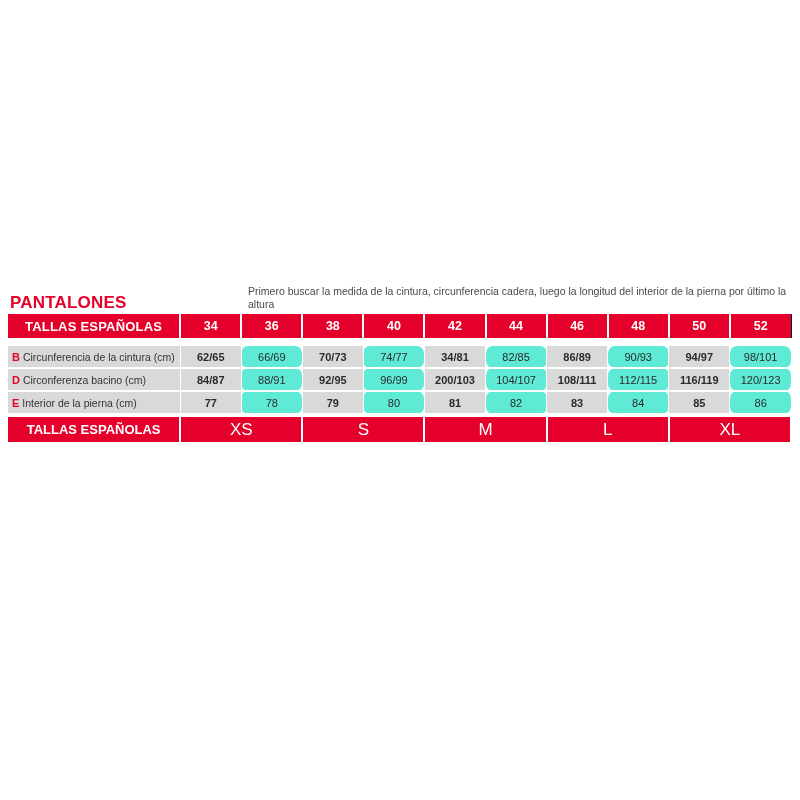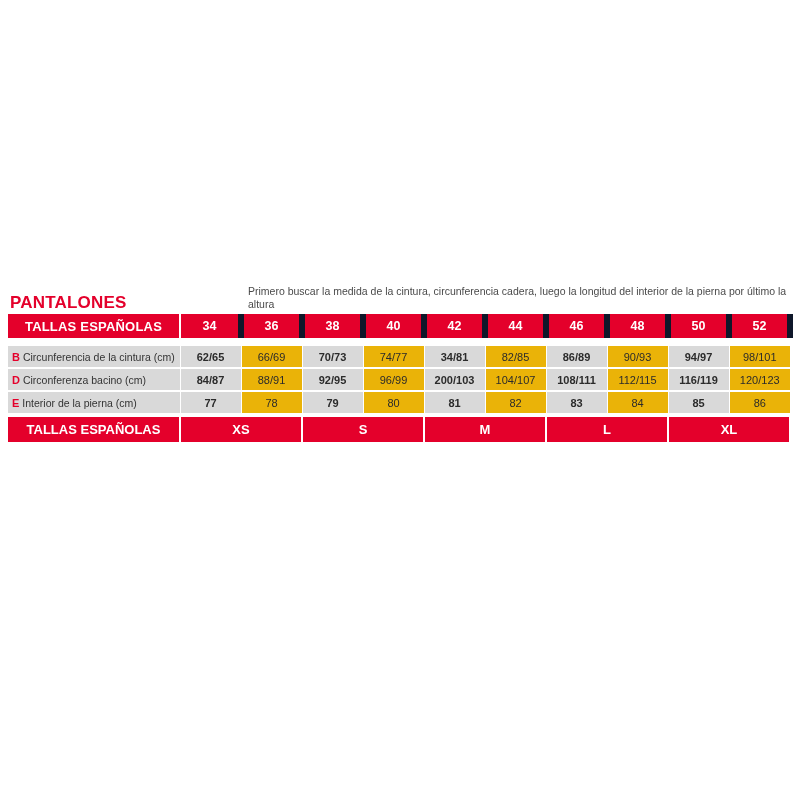--- a/index.html
+++ b/index.html
@@ -57,21 +57,21 @@
   }
   
   .band-red {
     background: #e4002b;
     color: #ffffff;
     font-weight: bold;
     text-align: center;
     font-size: 12.5px;
     height: 24px;
     border-left: 2px solid #ffffff;
-    border-right: 6px solid #0f172a;
+    border-right: 1px solid #0f172a;
   }
   .band-red-label {
     background: #e4002b;
     color: #ffffff;
     font-weight: bold;
     font-size: 13px;
     text-align: center;
     height: 24px;
     letter-spacing: 0.2px;
   }
@@ -96,34 +96,34 @@
   }
   .cell {
     text-align: center;
     font-size: 11px;
     color: #2b2b2b;
     height: 21px;
     border-bottom: 2px solid #ffffff;
     border-left: 1px solid #ffffff;
   }
   .shade-a { background: #d9d9d9; font-weight: bold; }
-  .shade-b { background: #eab308; }
+  .shade-b { background: #5eead4; border-radius: 7px; }
   .bottom-label {
     background: #e4002b;
     color: #ffffff;
     font-weight: bold;
     font-size: 13px;
     text-align: center;
     height: 25px;
   }
   .bottom-cell {
     background: #e4002b;
     color: #ffffff;
-    font-weight: bold;
-    font-size: 13px;
+    font-weight: normal;
+    font-size: 17px;
     text-align: center;
     height: 25px;
     border-left: 2px solid #ffffff;
     border-right: 2px solid #ffffff;
   }
   .thin-gap {
     height: 2px;
     background: #ffffff;
   }
 </style>

